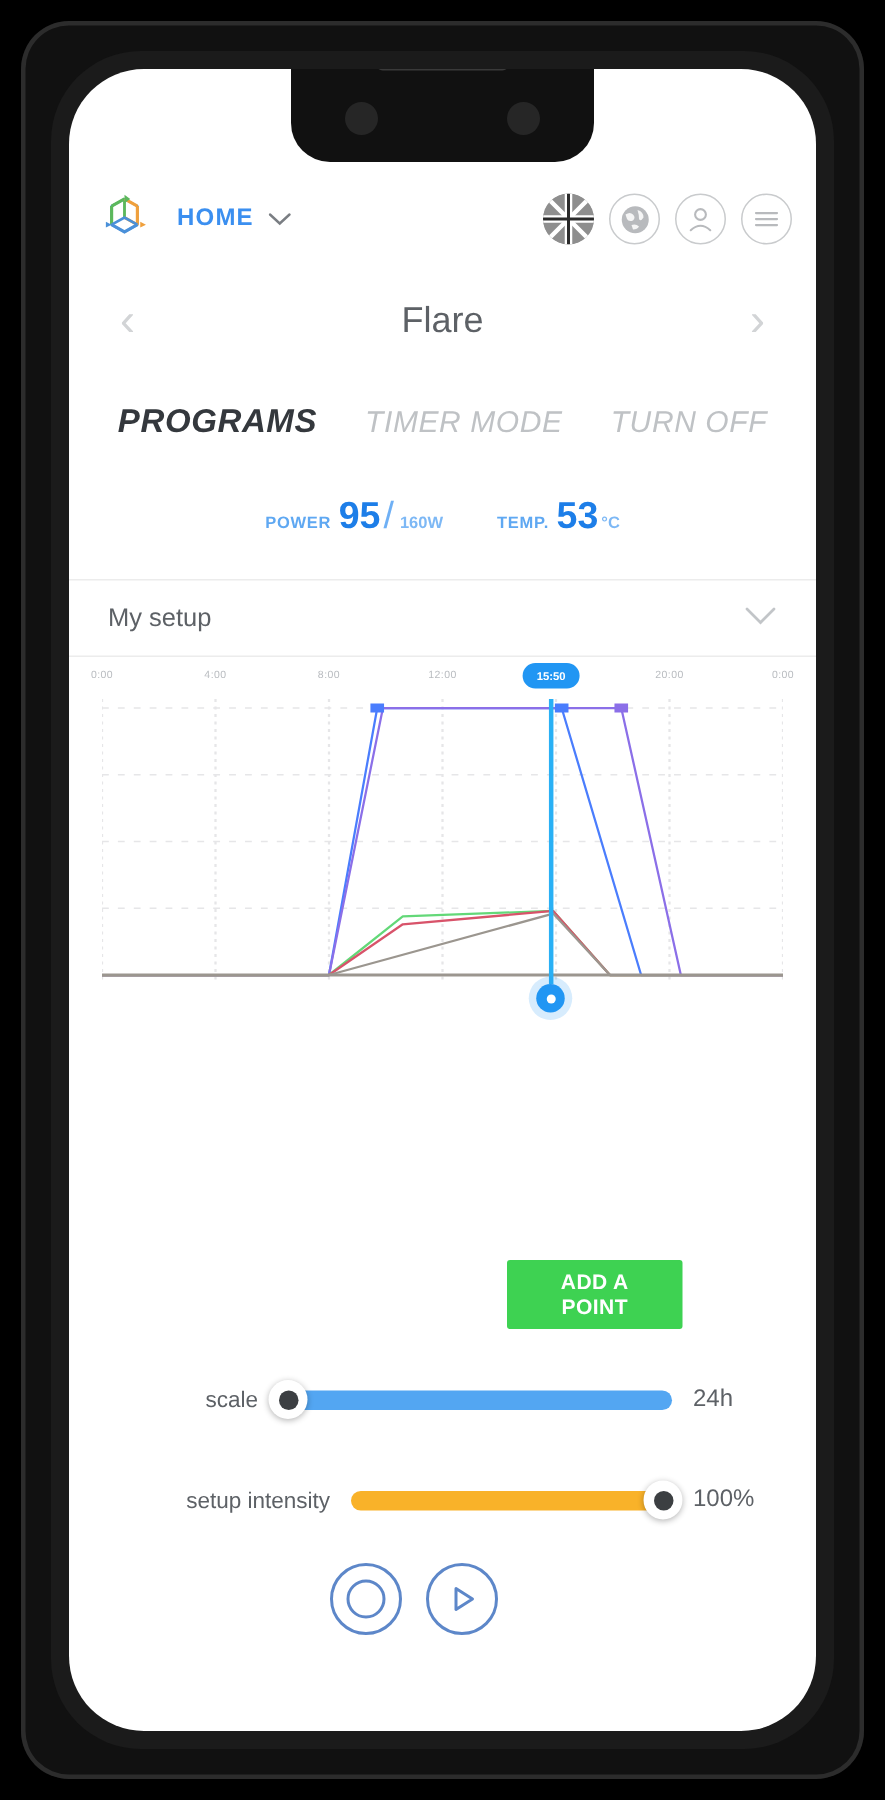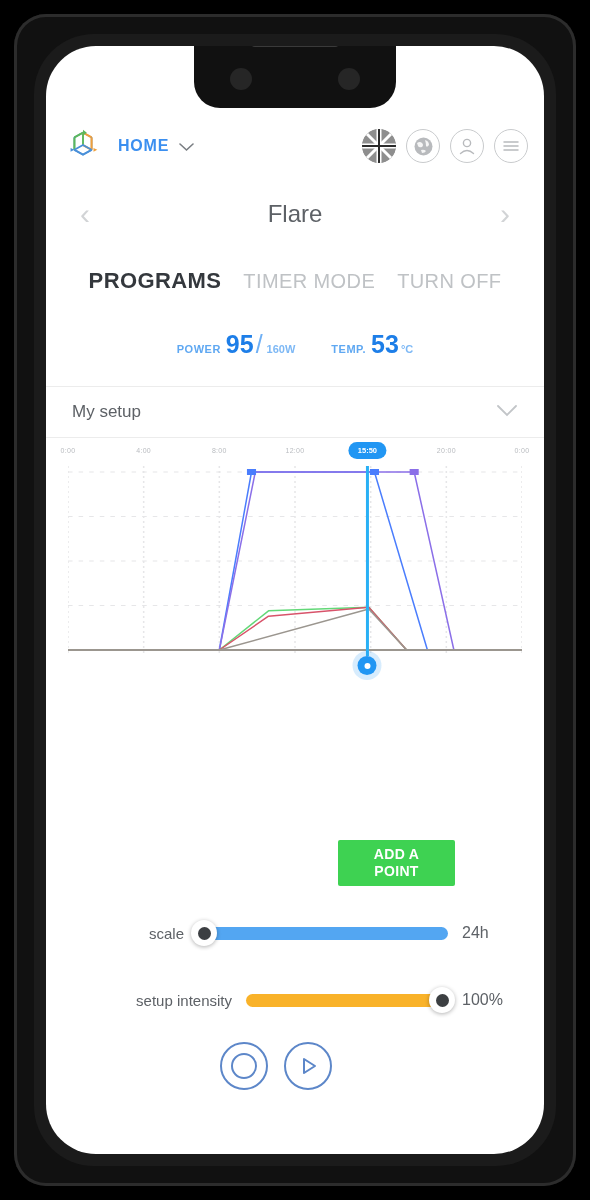--- a/index.html
+++ b/index.html
@@ -49,21 +49,21 @@
   
   #title-row{ position:absolute; top:142px; left:0; right:0; height:52px;
               display:flex; align-items:center; padding:0 26px; }
   .nav-arrow{ color:#d2d4d6; font-size:30px; font-weight:300; width:26px;
               text-align:center; }
   #page-title{ flex:1; text-align:center; font-size:24px; color:#5d6166;
                font-weight:400; }
 
   
   #tabs{ position:absolute; top:222px; left:0; right:0;
-         display:flex; align-items:baseline; justify-content:center; gap:22px; }
+         display:flex; align-items:baseline; justify-content:center; gap:32px;font-style:italic; }
   .tab{ font-size:20px; letter-spacing:.4px; }
   .tab.active{ color:#34383d; font-weight:bold; font-size:22px; }
   .tab.inactive{ color:#bfc2c5; font-weight:500; }
 
   
   #readouts{ position:absolute; top:284px; left:0; right:0;
              display:flex; justify-content:center; align-items:baseline; gap:36px;
              color:#2f86e8; }
   .readout{ display:flex; align-items:baseline; }
   .ro-label{ font-size:11px; font-weight:bold; letter-spacing:.5px; color:#5fa8f2; }
@@ -94,21 +94,21 @@
                   box-shadow:0 0 0 5px rgba(33,150,243,.18); z-index:7; }
   #cursor-handle-dot{ width:6px; height:6px; border-radius:50%; background:#fff; }
 
   
   #add-point-button{ position:absolute; top:794px; left:292px; width:117px; height:46px;
                      background:#3ed252; color:#fff; border:none; border-radius:2px;
                      font-family:inherit; font-size:14px; font-weight:bold;
                      line-height:17px; letter-spacing:.3px; cursor:pointer; }
 
   
-  .slider-row{ position:absolute; left:12px; right:0; height:30px;
+  .slider-row{ position:absolute; left:0; right:0; height:30px;
                display:flex; align-items:center; padding:0 26px; }
   #scale-row{ top:872px; }
   #intensity-row{ top:939px; }
   .slider-label{ font-size:15px; color:#5d6166; text-align:right; }
   #scale-label{ width:100px; }
   #intensity-label{ width:148px; }
   .slider-track{ position:relative; height:13px; border-radius:7px; margin:0 14px;
                  flex:1 1 auto; }
   #scale-track{ background:#53a6f2; }
   #intensity-track{ background:#f9b229; }

